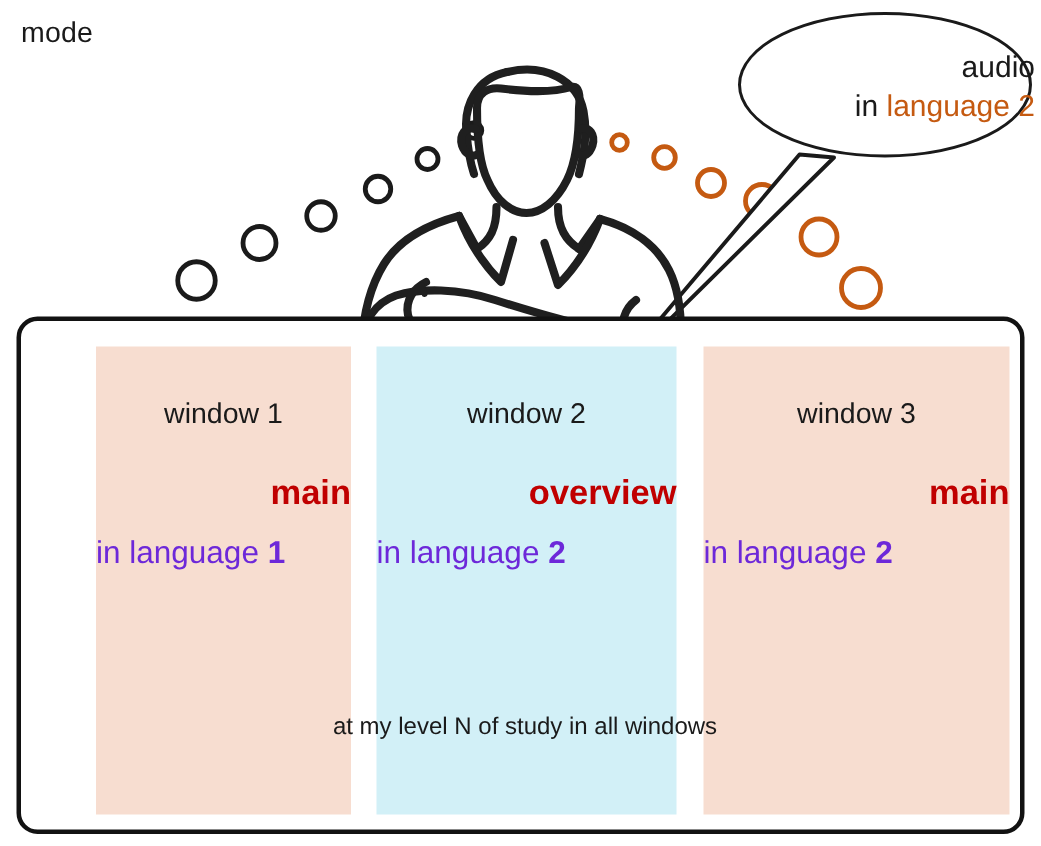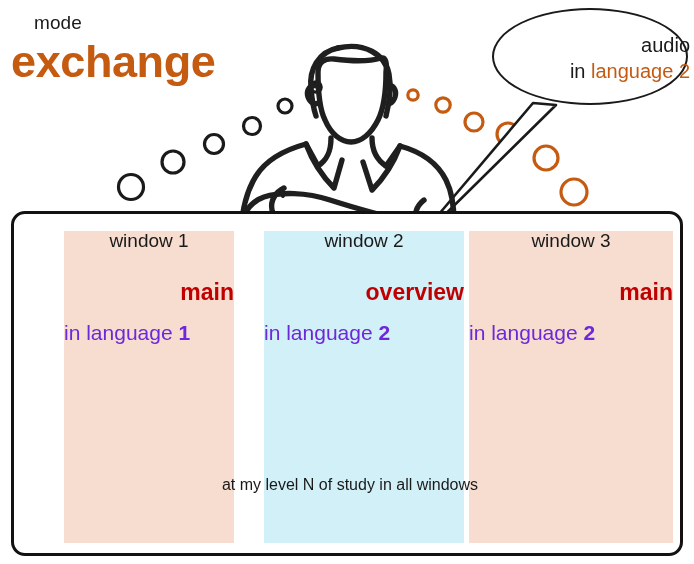--- a/index.html
+++ b/index.html
@@ -20,21 +20,20 @@
 
   
   #mode-label {
     position: absolute;
     left: 14px;
     top: 12px;
     font-size: 19px;
     color: #1a1a1a;
     letter-spacing: .1px;
     white-space: nowrap;
-    margin-left: 20px;
   }
   #mode-title {
     position: absolute;
     left: 11px;
     top: 36px;
     font-size: 45px;
     font-weight: bold;
     color: #c55a11;
     letter-spacing: -0.4px;
     white-space: nowrap;
@@ -89,26 +88,27 @@
     border-radius: 14px;
     box-sizing: border-box;
     background: #ffffff;
   }
 
   .window-col {
     position: absolute;
     top: 17px;
     height: 312px;
     box-sizing: border-box;
+    padding-top: 36px;
   }
   .window-col.peach { background: #f7ddd0; }
   .window-col.blue  { background: #d2f0f7; }
 
   #window-col-1 { left: 50px;  width: 170px; }
-  #window-col-2 { left: 237px; width: 200px; margin-left: 13px; }
+  #window-col-2 { left: 237px; width: 200px; }
   #window-col-3 { left: 455px; width: 204px; }
 
   .window-title {
     text-align: center;
     font-size: 19px;
     color: #1a1a1a;
     line-height: 1.1;
   }
   .window-kind {
     text-align: right;
@@ -136,21 +136,20 @@
     color: #1a1a1a;
     z-index: 4;
   }
 </style>
 </head>
 <body>
 
 <div id="stage">
 
   <div id="mode-label">mode</div>
-  <div id="mode-title">exchange</div>
 
   <svg id="artwork" viewBox="0 0 694 564" xmlns="http://www.w3.org/2000/svg">
 
     <g fill="none" stroke="#1a1a1a" stroke-width="3.2">
       <circle cx="131" cy="187" r="12.5"></circle>
       <circle cx="173" cy="162" r="11"></circle>
       <circle cx="214" cy="144" r="9.5"></circle>
       <circle cx="252" cy="126" r="8.5"></circle>
       <circle cx="285" cy="106" r="7"></circle>
       <circle cx="316" cy="87" r="5.2"></circle>

